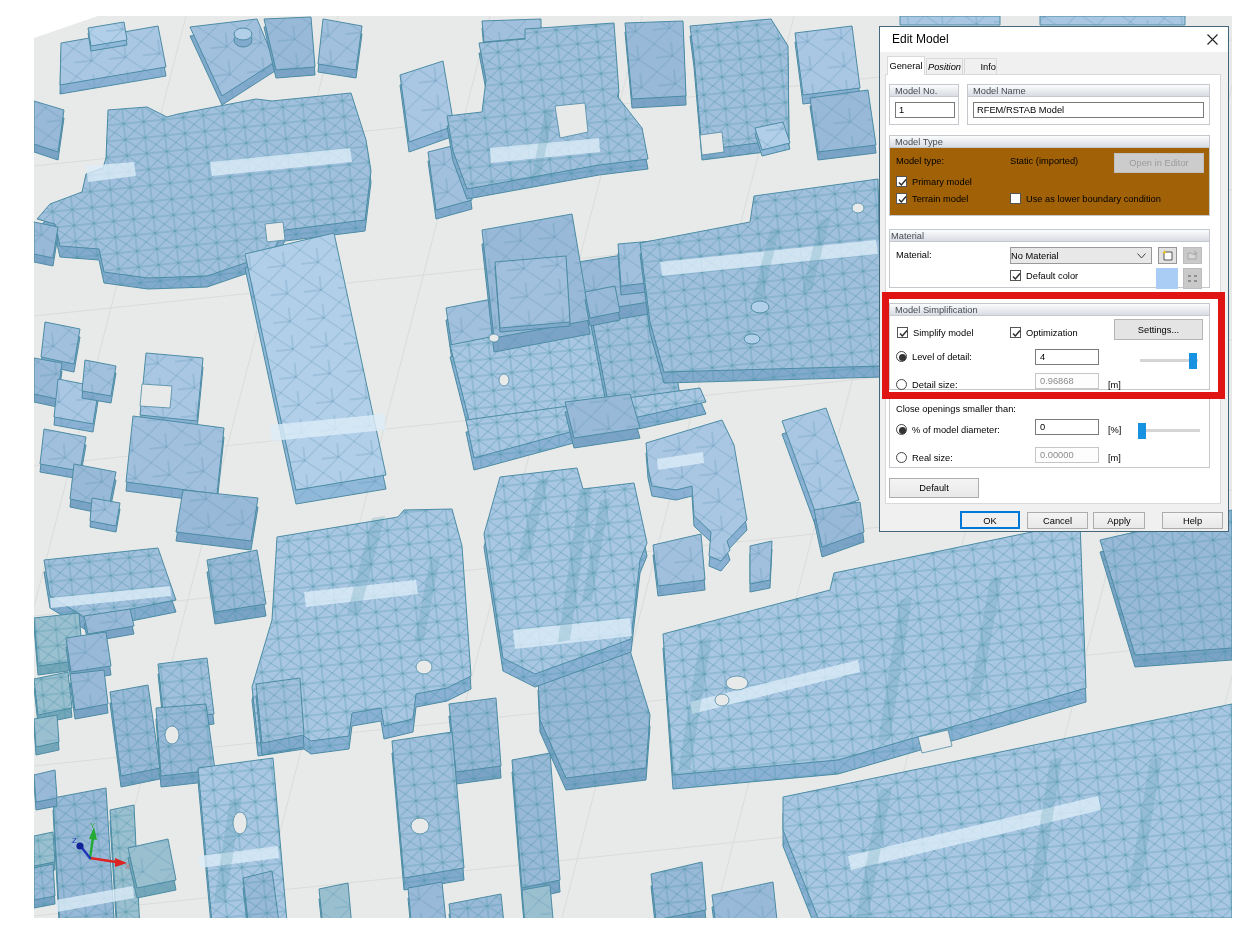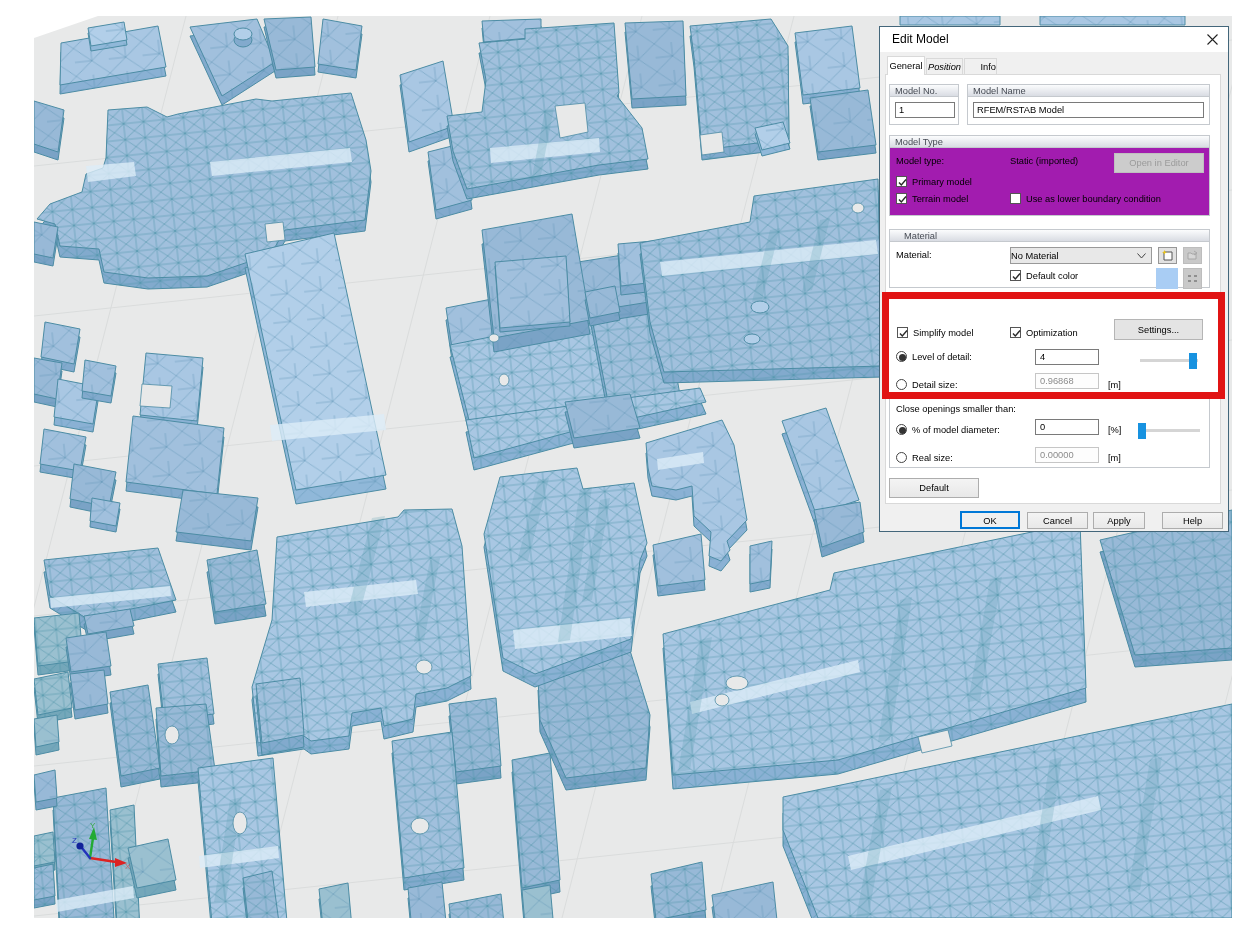--- a/index.html
+++ b/index.html
@@ -729,21 +729,21 @@
 
   <input style="position: absolute; left: 15px; top: 75px; width: 60px; height: 16px; border: 1px solid rgb(122, 122, 122); font: 9.3px &quot;Liberation Sans&quot;; padding: 0px 3px;" value="1">
 
   <div style="position:absolute; left:87px; top:57px; width:243px; height:41px; border:1px solid #c5c9ce; background:#fff;">
     <div style="height:12px; background:linear-gradient(#fbfcfd,#d9dce3); border-bottom:1px solid #c5c9ce;
       color:#474c55; padding:1px 0 0 5px;">Model Name</div>
   </div>
 
   <input style="position: absolute; left: 93px; top: 75px; width: 231px; height: 16px; border: 1px solid rgb(122, 122, 122); font: 9.3px &quot;Liberation Sans&quot;; padding: 0px 3px;" value="RFEM/RSTAB Model">
 
-  <div style="position:absolute; left:9px; top:108px; width:321px; height:81px; border:1px solid #c5c9ce; background:#a21caf;">
+  <div style="position:absolute; left:9px; top:108px; width:321px; height:81px; border:1px solid #c5c9ce; background:#a16207;">
     <div style="height:12px; background:linear-gradient(#fbfcfd,#d9dce3); border-bottom:1px solid #c5c9ce;
       color:#474c55; padding:1px 0 0 5px;">Model Type</div>
   </div>
 
   <span style="position:absolute; left:16px; top:129px;">Model type:</span>
 
   <span style="position:absolute; left:130px; top:129px;">Static (imported)</span>
 
   <div style="position:absolute; left:234px; top:126px; width:90px; height:20px; background:#cccccc;
     border:1px solid #bfbfbf; color:#9b9b9b; text-align:center; line-height:19px;">Open in Editor</div>
@@ -760,21 +760,21 @@
         <path d="M2 5.5 L4.3 8 L9 2.5" stroke="#2a2a2a" stroke-width="1.4" fill="none"></path>
       </svg>
   </div>
   <span style="position:absolute; left:32px; top:167px;">Terrain model</span>
 
   <div style="position:absolute; left:130px; top:166px; width:11px; height:11px; background:#fff; border:1px solid #555;"></div>
   <span style="position:absolute; left:146px; top:167px;">Use as lower boundary condition</span>
 
   <div style="position:absolute; left:9px; top:202px; width:321px; height:59px; border:1px solid #c5c9ce; background:#fff;">
     <div style="height:12px; background:linear-gradient(#fbfcfd,#d9dce3); border-bottom:1px solid #c5c9ce;
-      color:#474c55; padding:1px 0 0 14px;">Material</div>
+      color:#474c55; padding:1px 0 0 1px;">Material</div>
   </div>
 
   <span style="position:absolute; left:16px; top:223px;">Material:</span>
 
   <div style="position:absolute; left:130px; top:220px; width:142px; height:17px; background:#e8e8e8;
     border:1px solid #999; line-height:16px; ">No Material
     <svg style="position:absolute; right:5px; top:5px;" width="9" height="6" viewBox="0 0 9 6">
         <path d="M0.5 0.5 L4.5 5 L8.5 0.5" stroke="#444" fill="none"></path>
       </svg>
   </div>
@@ -801,20 +801,24 @@
   <span style="position:absolute; left:146px; top:244px;">Default color</span>
 
   <div style="position:absolute; left:276px; top:241px; width:22px; height:21px; background:#a9cdf4;"></div>
 
   <div style="position:absolute; left:303px; top:241px; width:19px; height:21px; background:#c9c9c9; border:1px solid #bdbdbd;">
     <svg width="17" height="19" viewBox="0 0 17 19">
         <path d="M4 6 h3 v2 h-3 Z M10 6 h3 v2 h-3 Z M4 11 h3 v2 h-3 Z M10 11 h3 v2 h-3 Z" fill="#8f8f8f"></path>
       </svg>
   </div>
 
+  <div style="position:absolute; left:9px; top:276px; width:321px; height:87px; border:1px solid #c5c9ce; background:#fff;">
+    <div style="height:12px; background:linear-gradient(#fbfcfd,#d9dce3); border-bottom:1px solid #c5c9ce;
+      color:#474c55; padding:1px 0 0 5px;">Model Simplification</div>
+  </div>
 
   <div style="position:absolute; left:17px; top:300px; width:11px; height:11px; background:#fff; border:1px solid #555;">
     <svg width="11" height="11" viewBox="0 0 11 11">
         <path d="M2 5.5 L4.3 8 L9 2.5" stroke="#2a2a2a" stroke-width="1.4" fill="none"></path>
       </svg>
   </div>
   <span style="position:absolute; left:33px; top:301px;">Simplify model</span>
 
   <div style="position:absolute; left:130px; top:300px; width:11px; height:11px; background:#fff; border:1px solid #555;">
     <svg width="11" height="11" viewBox="0 0 11 11">

